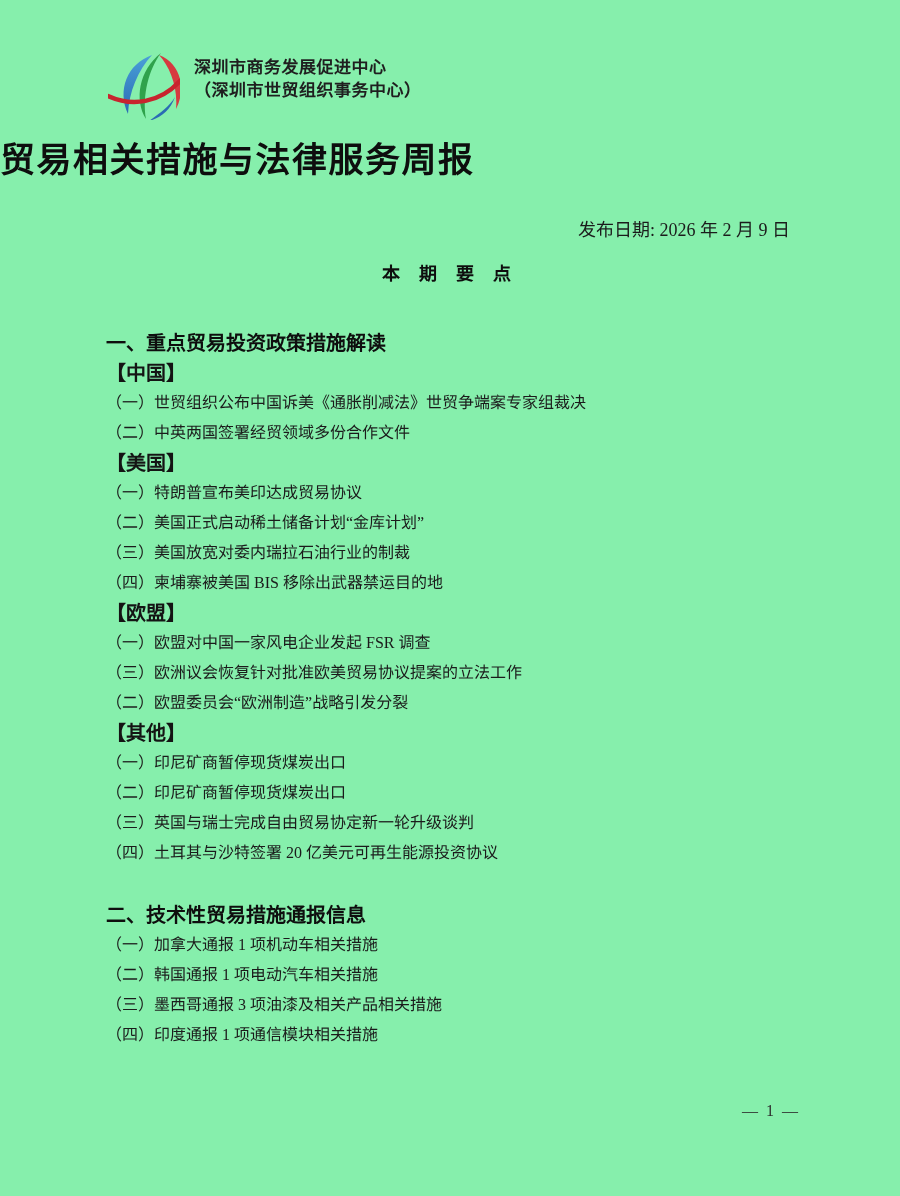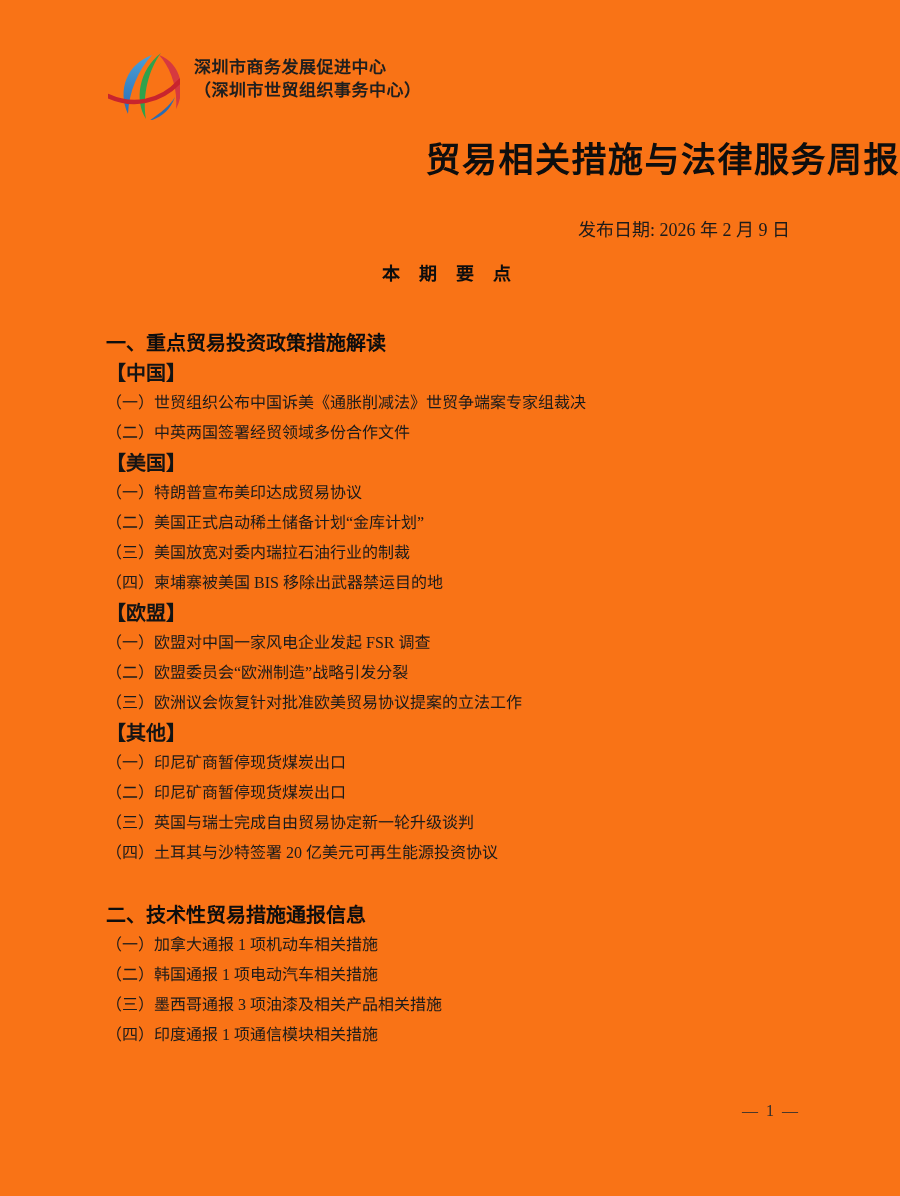--- a/index.html
+++ b/index.html
@@ -1,20 +1,20 @@
 <!DOCTYPE html>
 <html lang="zh-CN"><head>
 <meta charset="utf-8">
 <style>
   html, body { margin: 0; padding: 0; background: #ffffff; }
   .page {
     position: relative;
     width: 900px;
     height: 1196px;
-    background: #f97316;
+    background: #86efac;
     overflow: hidden;
     color: #1b1b1b;
     font-family: "Liberation Serif", "DejaVu Serif", serif;
   }
 
   
   .letterhead {
     position: absolute;
     top: 48px;
     left: 108px;
@@ -32,21 +32,21 @@
     color: #1f1f1f;
     letter-spacing: 0.5px;
     white-space: nowrap;
   }
 
   
   .doc-title {
     position: absolute;
     top: 131px;
     left: 0; right: 0;
-    text-align: right;
+    text-align: left;
     font-weight: 700;
     font-size: 35px;
     letter-spacing: 1.5px;
     color: #0e0e0e;
     white-space: nowrap;
   }
   .issue-line {
     position: absolute;
     top: 186px;
     left: 0; right: 0;
@@ -165,22 +165,22 @@
         <div class="group-label">【中国】</div>
         <div class="list-item">（一）世贸组织公布中国诉美《通胀削减法》世贸争端案专家组裁决</div>
         <div class="list-item">（二）中英两国签署经贸领域多份合作文件</div>
         <div class="group-label">【美国】</div>
         <div class="list-item">（一）特朗普宣布美印达成贸易协议</div>
         <div class="list-item">（二）美国正式启动稀土储备计划“金库计划”</div>
         <div class="list-item">（三）美国放宽对委内瑞拉石油行业的制裁</div>
         <div class="list-item">（四）柬埔寨被美国 BIS 移除出武器禁运目的地</div>
         <div class="group-label">【欧盟】</div>
         <div class="list-item">（一）欧盟对中国一家风电企业发起 FSR 调查</div>
+        <div class="list-item">（三）欧洲议会恢复针对批准欧美贸易协议提案的立法工作</div>
         <div class="list-item">（二）欧盟委员会“欧洲制造”战略引发分裂</div>
-        <div class="list-item">（三）欧洲议会恢复针对批准欧美贸易协议提案的立法工作</div>
         <div class="group-label">【其他】</div>
         <div class="list-item">（一）印尼矿商暂停现货煤炭出口</div>
         <div class="list-item">（二）印尼矿商暂停现货煤炭出口</div>
         <div class="list-item">（三）英国与瑞士完成自由贸易协定新一轮升级谈判</div>
         <div class="list-item">（四）土耳其与沙特签署 20 亿美元可再生能源投资协议</div>
       </section>
       <section class="section">
         <div class="section-heading">二、技术性贸易措施通报信息</div>
         <div class="list-item">（一）加拿大通报 1 项机动车相关措施</div>
         <div class="list-item">（二）韩国通报 1 项电动汽车相关措施</div>

